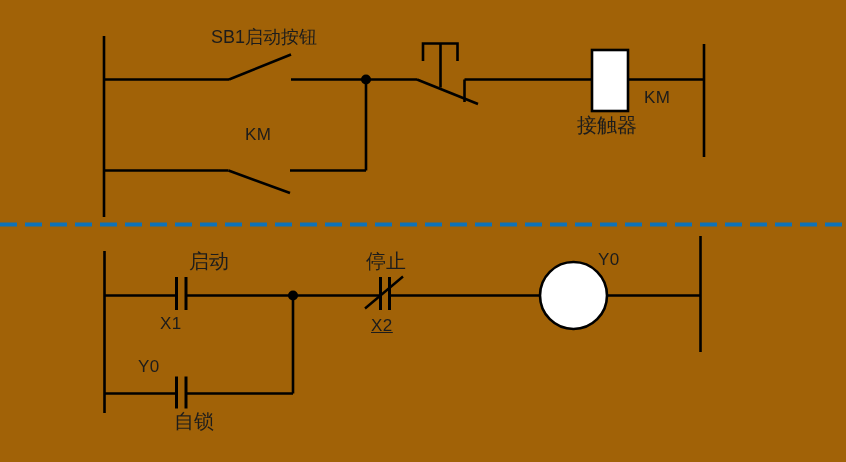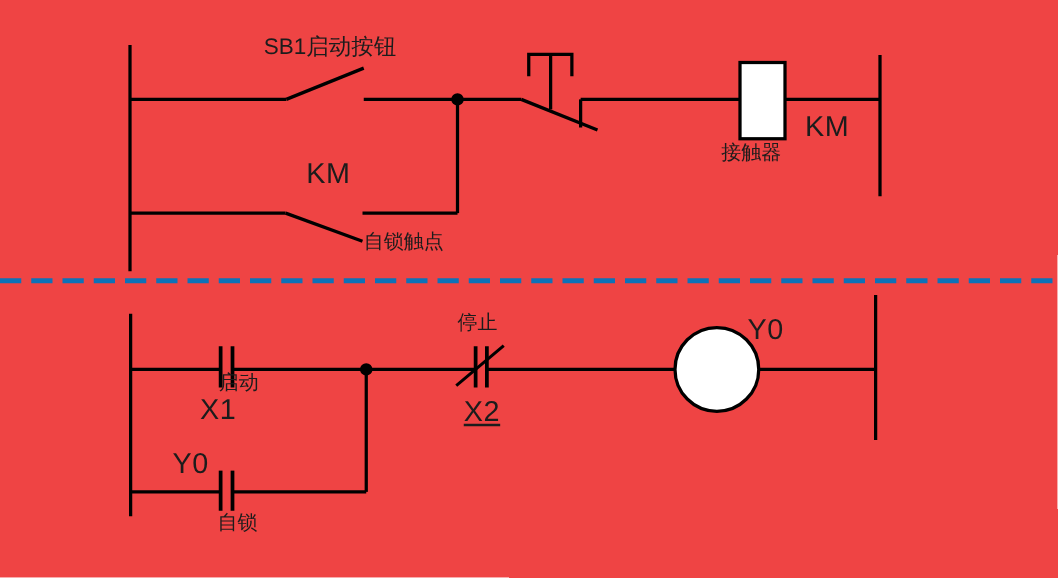--- a/index.html
+++ b/index.html
@@ -4,51 +4,51 @@
 <style>
   html, body {
     margin: 0;
     padding: 0;
     background: #ffffff;
   }
   .stage {
     position: relative;
     width: 846px;
     height: 462px;
-    background: #ef4444;
+    background: #a16207;
     font-family: "Liberation Sans", "DejaVu Sans", sans-serif;
     color: #1a1a1a;
     overflow: hidden;
   }
   .stage svg {
     position: absolute;
     left: 0;
     top: 0;
   }
   .lbl {
     position: absolute;
     white-space: nowrap;
     line-height: 1.1;
     color: #1c1c1c;
     font-weight: 500;
   }
   .cjk18  { font-size: 18px; }
-  .cjk20  { font-size: 16px; }
-  .latin21 { font-size: 23px; letter-spacing: 0.5px; }
+  .cjk20  { font-size: 20px; }
+  .latin21 { font-size: 17px; letter-spacing: 0.5px; }
 
   
   .sb1-label        { left: 211px; top: 28px;  }
   .sb2-label        { left: 381px; top: 15px;  }
   .km-coil-label    { left: 644px; top: 89px;  }
   .contactor-label  { left: 577px; top: 114px; }
   .km-contact-label { left: 245px; top: 126px; }
   .selflock-contact-label { left: 291px; top: 185px; }
 
   
-  .start-label      { left: 175px; top: 250px; margin-top: 48px; }
+  .start-label      { left: 189px; top: 250px; }
   .x1-label         { left: 160px; top: 315px; }
   .stop-label       { left: 366px; top: 250px; }
   .x2-label         { left: 371px; top: 317px; text-decoration: underline; }
   .y0-coil-label    { left: 598px; top: 251px; }
   .y0-contact-label { left: 138px; top: 358px; }
   .selflock-label   { left: 174px; top: 410px; }
 </style>
 </head>
 <body>
 
@@ -119,21 +119,20 @@
         <line x1="176.5" y1="376.5" x2="176.5" y2="408.5"></line>
         <line x1="186" y1="376.5" x2="186" y2="408.5"></line>
       </g>
     </g>
   </svg>
 
   <div class="lbl cjk18 sb1-label">SB1启动按钮</div>
   <div class="lbl latin21 km-coil-label">KM</div>
   <div class="lbl cjk20 contactor-label">接触器</div>
   <div class="lbl latin21 km-contact-label">KM</div>
-  <div class="lbl cjk20 selflock-contact-label">自锁触点</div>
 
   <div class="lbl cjk20 start-label">启动</div>
   <div class="lbl latin21 x1-label">X1</div>
   <div class="lbl cjk20 stop-label">停止</div>
   <div class="lbl latin21 x2-label">X2</div>
   <div class="lbl latin21 y0-coil-label">Y0</div>
   <div class="lbl latin21 y0-contact-label">Y0</div>
   <div class="lbl cjk20 selflock-label">自锁</div>
 
 </div>

